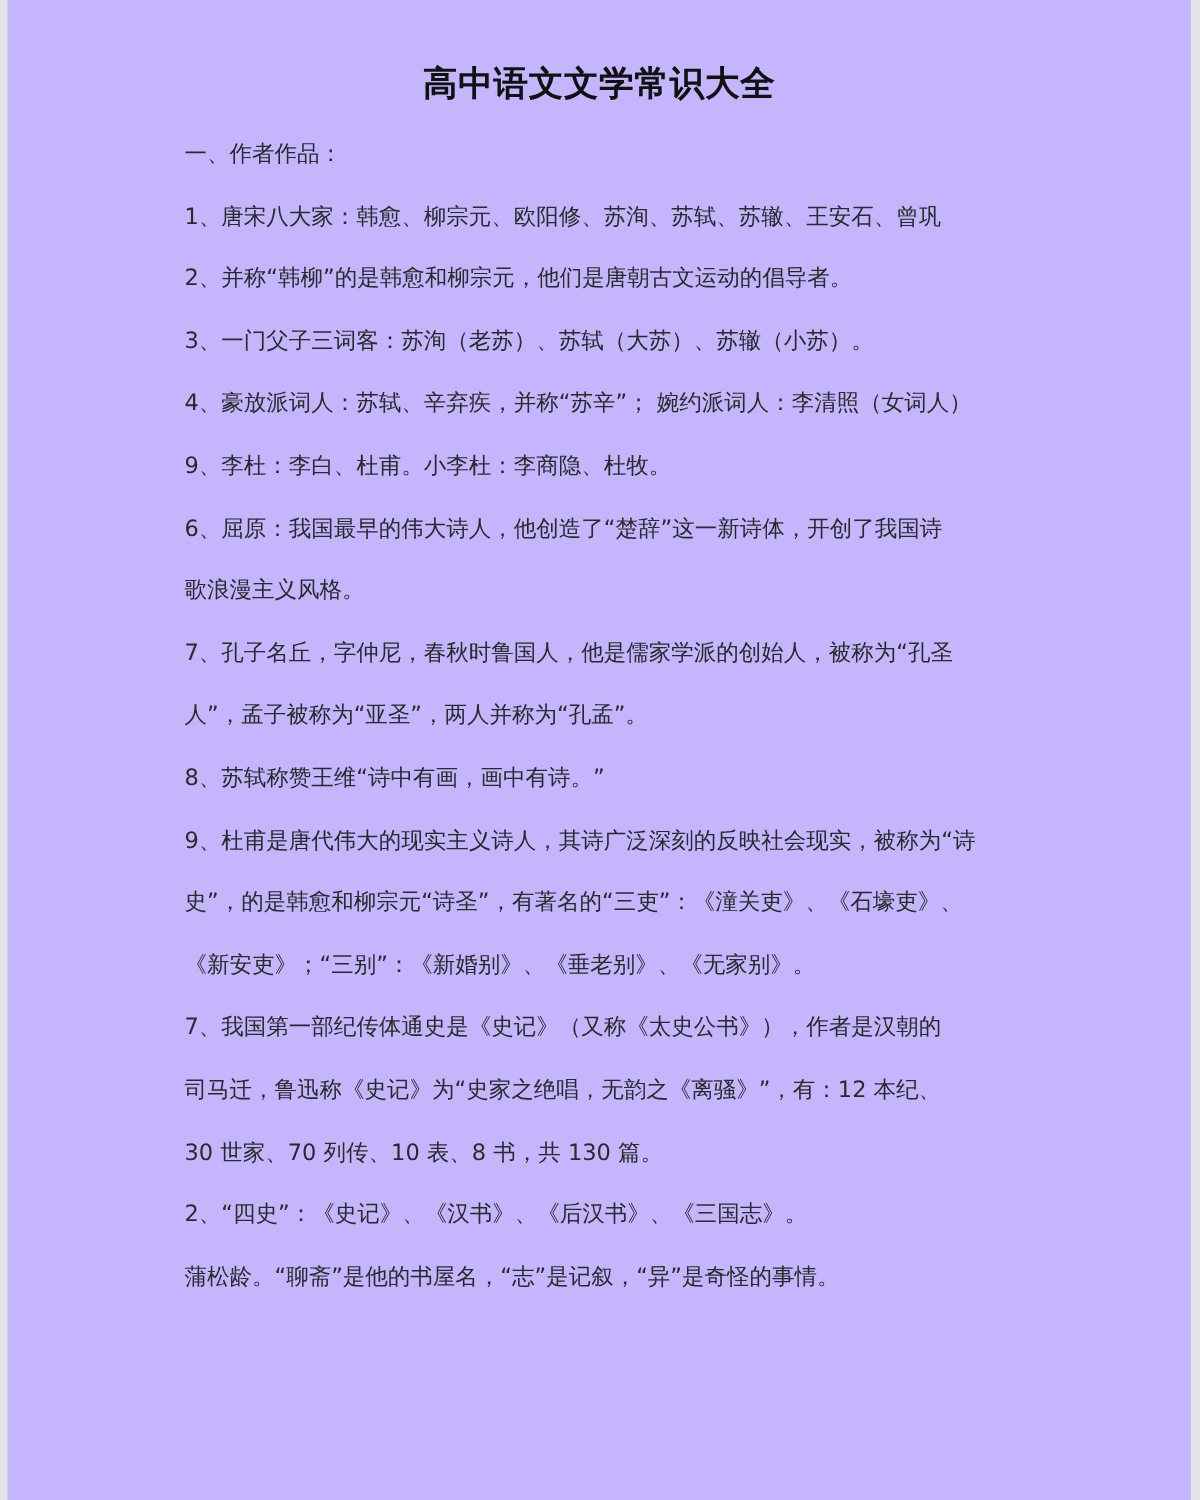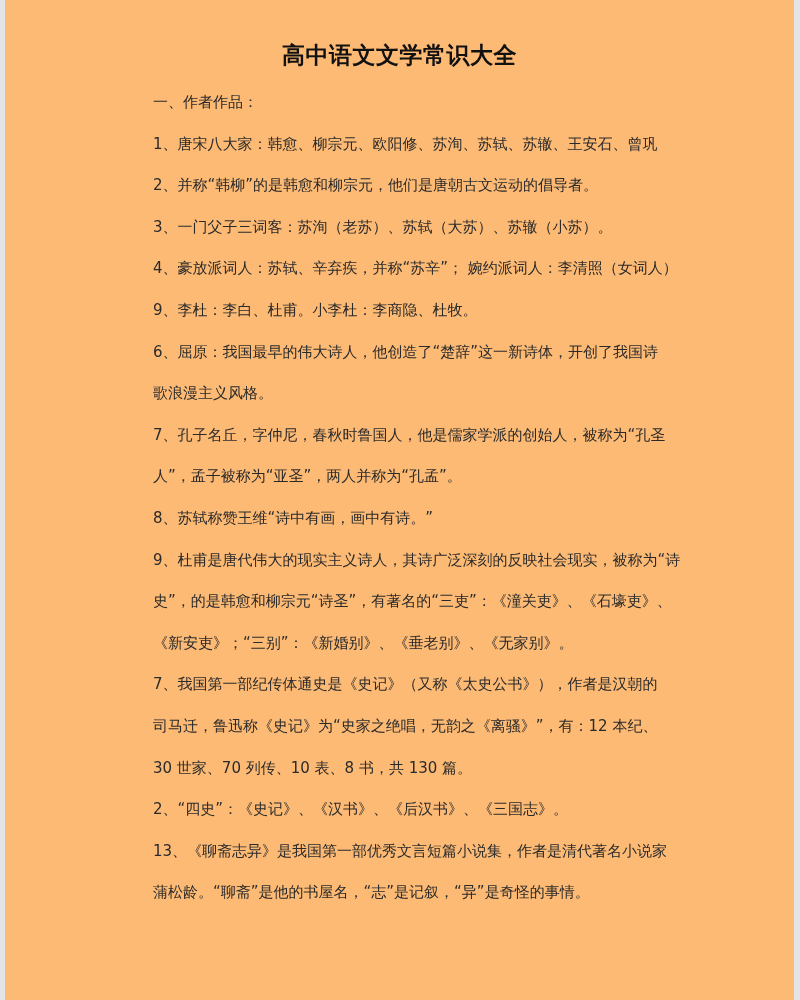--- a/index.html
+++ b/index.html
@@ -9,21 +9,21 @@
       height: 1000px;
       overflow: hidden;
       background: #e4e4e6;
     }
     .page {
       position: absolute;
       left: 5px;
       top: 0;
       width: 789px;
       height: 1000px;
-      background: #fdba74;
+      background: #c4b5fd;
     }
     .title {
       position: absolute;
       left: 0;
       width: 789px;
       top: 40px;
       text-align: center;
       font-family: "DejaVu Sans", "Liberation Sans", sans-serif;
       font-weight: bold;
       font-size: 23px;
@@ -36,21 +36,20 @@
       top: 82px;
       width: 570px;
       font-family: "DejaVu Sans", "Liberation Sans", sans-serif;
       font-size: 15px;
       color: #2a2a2a;
     }
     .line {
       height: 41.6px;
       line-height: 41.6px;
       white-space: nowrap;
-      margin-left: 30px;
     }
   </style>
 </head>
 <body>
 
 <div class="page">
   <div class="title">高中语文文学常识大全</div>
   <div class="body-text">
     <div class="line">一、作者作品：</div>
     <div class="line">1、唐宋八大家：韩愈、柳宗元、欧阳修、苏洵、苏轼、苏辙、王安石、曾巩</div>
@@ -63,16 +62,15 @@
     <div class="line">7、孔子名丘，字仲尼，春秋时鲁国人，他是儒家学派的创始人，被称为“孔圣</div>
     <div class="line">人”，孟子被称为“亚圣”，两人并称为“孔孟”。</div>
     <div class="line">8、苏轼称赞王维“诗中有画，画中有诗。”</div>
     <div class="line">9、杜甫是唐代伟大的现实主义诗人，其诗广泛深刻的反映社会现实，被称为“诗</div>
     <div class="line">史”，的是韩愈和柳宗元“诗圣”，有著名的“三吏”：《潼关吏》、《石壕吏》、</div>
     <div class="line">《新安吏》；“三别”：《新婚别》、《垂老别》、《无家别》。</div>
     <div class="line">7、我国第一部纪传体通史是《史记》（又称《太史公书》），作者是汉朝的</div>
     <div class="line">司马迁，鲁迅称《史记》为“史家之绝唱，无韵之《离骚》”，有：12 本纪、</div>
     <div class="line">30 世家、70 列传、10 表、8 书，共 130 篇。</div>
     <div class="line">2、“四史”：《史记》、《汉书》、《后汉书》、《三国志》。</div>
-    <div class="line">13、《聊斋志异》是我国第一部优秀文言短篇小说集，作者是清代著名小说家</div>
     <div class="line">蒲松龄。“聊斋”是他的书屋名，“志”是记叙，“异”是奇怪的事情。</div>
   </div>
 </div>
 
 </body></html>

